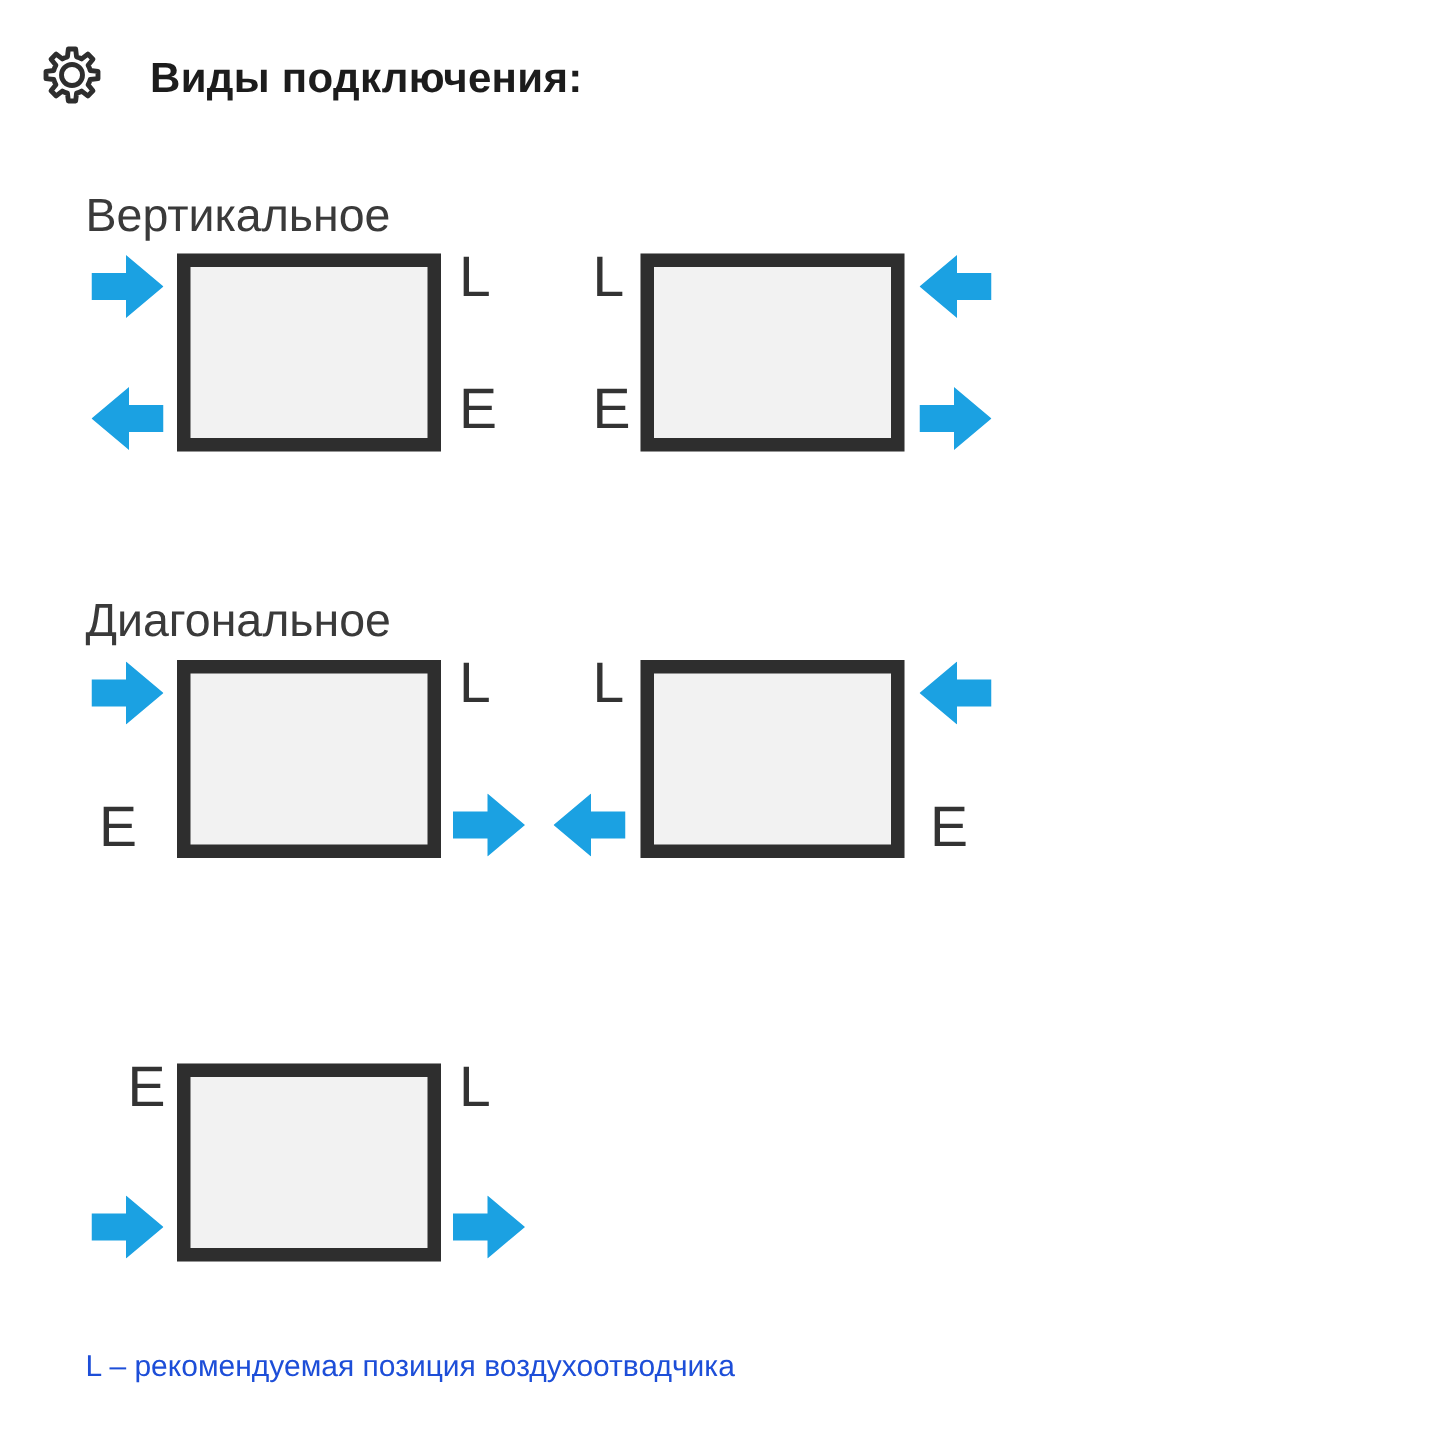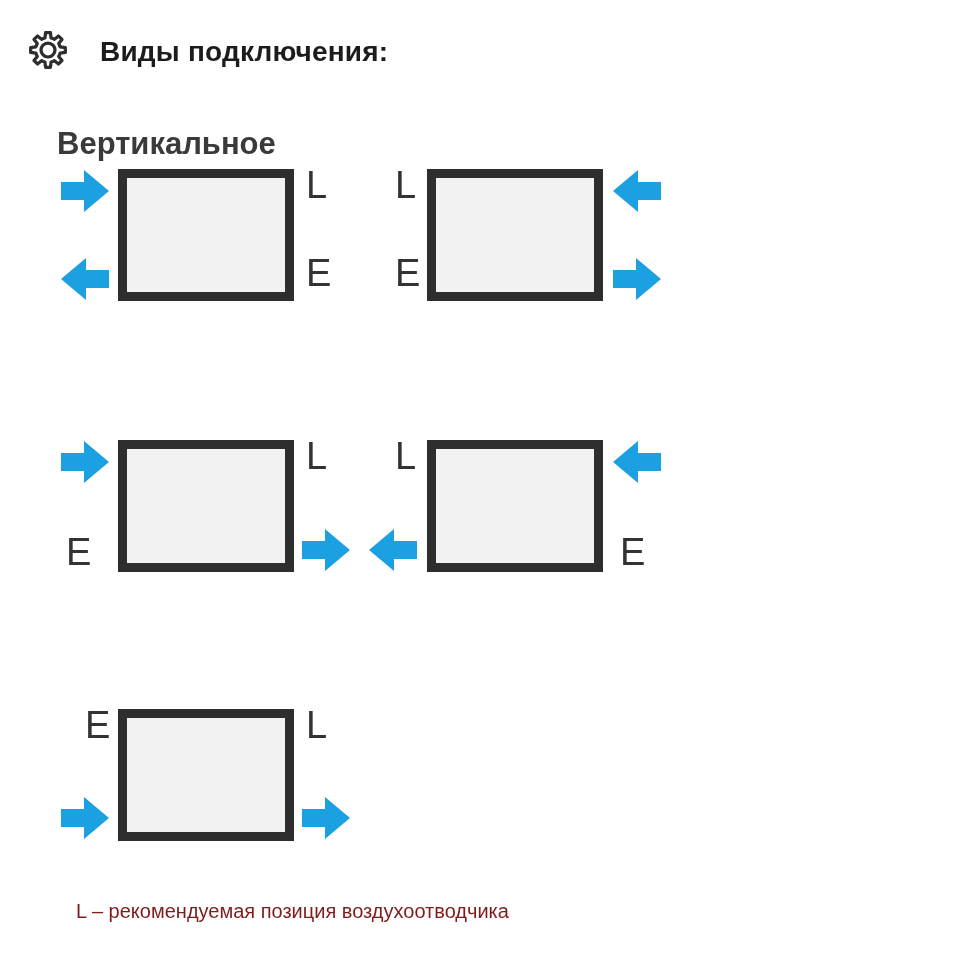--- a/index.html
+++ b/index.html
@@ -11,34 +11,34 @@
   }
   .abs { position:absolute; }
   .header-title {
     position:absolute; left:100px; top:36px;
     font-size:28px; font-weight:700; color:#1c1c1c; letter-spacing:0.2px;
     white-space:nowrap;
   }
   .gear { position:absolute; left:28px; top:30px; width:40px; height:40px; }
   .section-title {
     position:absolute; left:57px;
-    font-size:31px; font-weight:700; color:#3a3a3a; white-space:nowrap;
+    font-size:31px; font-weight:400; color:#3a3a3a; white-space:nowrap;
   }
   .radiator {
     position:absolute; width:176px; height:132px;
     border:9px solid #2e2e2e; background:#f2f2f2;
   }
   .arrow { position:absolute; width:48px; height:42px; display:block; }
   .port-label {
     position:absolute; font-size:38px; font-weight:400; color:#333333;
     line-height:1; white-space:nowrap;
   }
   .legend {
     position:absolute; left:57px; top:899px;
-    font-size:20px; color:#7f1d1d; line-height:25px; white-space:nowrap;margin-left:19px;
+    font-size:20px; color:#1d4ed8; line-height:25px; white-space:nowrap;
   }
 </style>
 </head>
 <body>
 
 <div class="page">
 
   <svg class="gear" viewBox="0 0 32 32" aria-hidden="true">
     <path d="M25.70 13.58 L29.86 14.05 L29.86 17.95 L25.70 18.42 A10 10 0 0 1 24.57 21.15 L27.18 24.43 L24.43 27.18 L21.15 24.57 A10 10 0 0 1 18.42 25.70 L17.95 29.86 L14.05 29.86 L13.58 25.70 A10 10 0 0 1 10.85 24.57 L7.57 27.18 L4.82 24.43 L7.43 21.15 A10 10 0 0 1 6.30 18.42 L2.14 17.95 L2.14 14.05 L6.30 13.58 A10 10 0 0 1 7.43 10.85 L4.82 7.57 L7.57 4.82 L10.85 7.43 A10 10 0 0 1 13.58 6.30 L14.05 2.14 L17.95 2.14 L18.42 6.30 A10 10 0 0 1 21.15 7.43 L24.43 4.82 L27.18 7.57 L24.57 10.85 A10 10 0 0 1 25.70 13.58 Z" fill="none" stroke="#2e2e2e" stroke-width="2.6" stroke-linejoin="round"></path>
     <circle cx="16" cy="16" r="5.6" fill="none" stroke="#2e2e2e" stroke-width="2.6"></circle>
@@ -64,20 +64,21 @@
     <div class="port-label" style="left:395px; top:254px">E</div>
     <div class="radiator abs" style="left:427px; top:169px"></div>
     <svg class="arrow" style="left:613px; top:170px" viewBox="0 0 48 42">
       <polygon points="48,12 25,12 25,0 0,21 25,42 25,30 48,30" fill="#1ba1e2"></polygon>
     </svg>
     <svg class="arrow" style="left:613px; top:258px" viewBox="0 0 48 42">
       <polygon points="0,12 23,12 23,0 48,21 23,42 23,30 0,30" fill="#1ba1e2"></polygon>
     </svg>
   </div>
 
+  <div class="section-title" style="top:396px">Диагональное</div>
 
   <div>
     <div class="radiator abs" style="left:118px; top:440px"></div>
     <svg class="arrow" style="left:61px; top:441px" viewBox="0 0 48 42">
       <polygon points="0,12 23,12 23,0 48,21 23,42 23,30 0,30" fill="#1ba1e2"></polygon>
     </svg>
     <div class="port-label" style="left:306px; top:437px">L</div>
     <div class="port-label" style="left:66px; top:533px">E</div>
     <svg class="arrow" style="left:302px; top:529px" viewBox="0 0 48 42">
       <polygon points="0,12 23,12 23,0 48,21 23,42 23,30 0,30" fill="#1ba1e2"></polygon>

